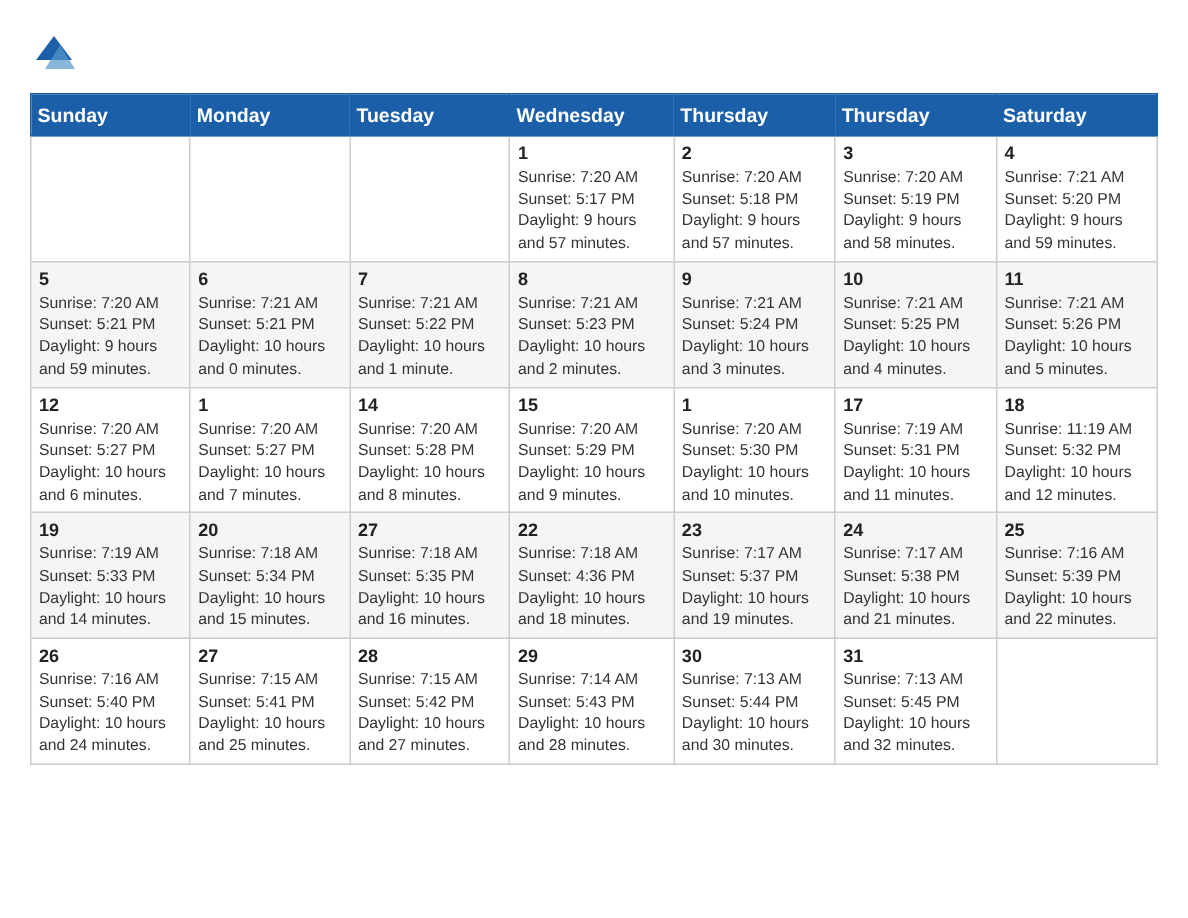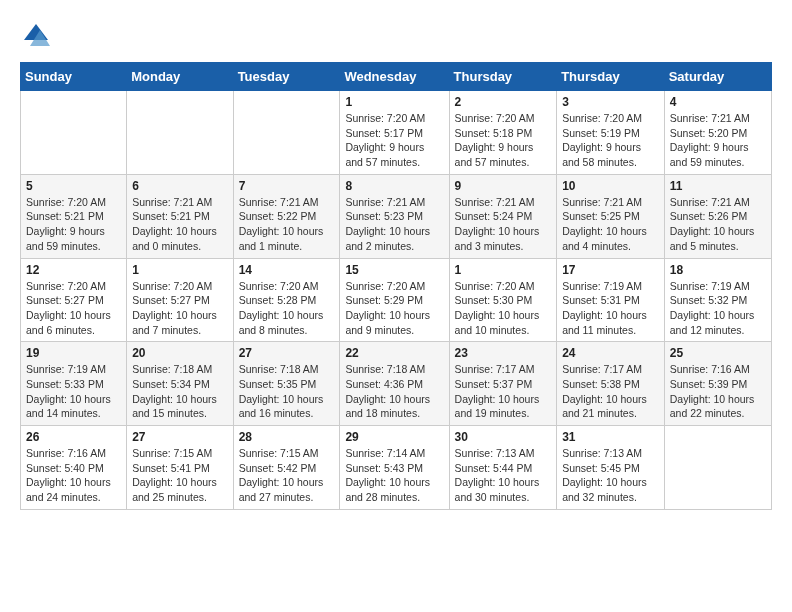--- a/index.html
+++ b/index.html
@@ -239,21 +239,21 @@
 Daylight: 10 hours and 10 minutes.</div>
           </td>
           <td>
             <span class="day-num">17</span>
             <div class="day-info">Sunrise: 7:19 AM
 Sunset: 5:31 PM
 Daylight: 10 hours and 11 minutes.</div>
           </td>
           <td>
             <span class="day-num">18</span>
-            <div class="day-info">Sunrise: 7:19 AM
+            <div class="day-info">Sunrise: 11:19 AM
 Sunset: 5:32 PM
 Daylight: 10 hours and 12 minutes.</div>
           </td>
         </tr>
         <tr>
           <td>
             <span class="day-num">19</span>
             <div class="day-info">Sunrise: 7:19 AM
 Sunset: 5:33 PM
 Daylight: 10 hours and 14 minutes.</div>

